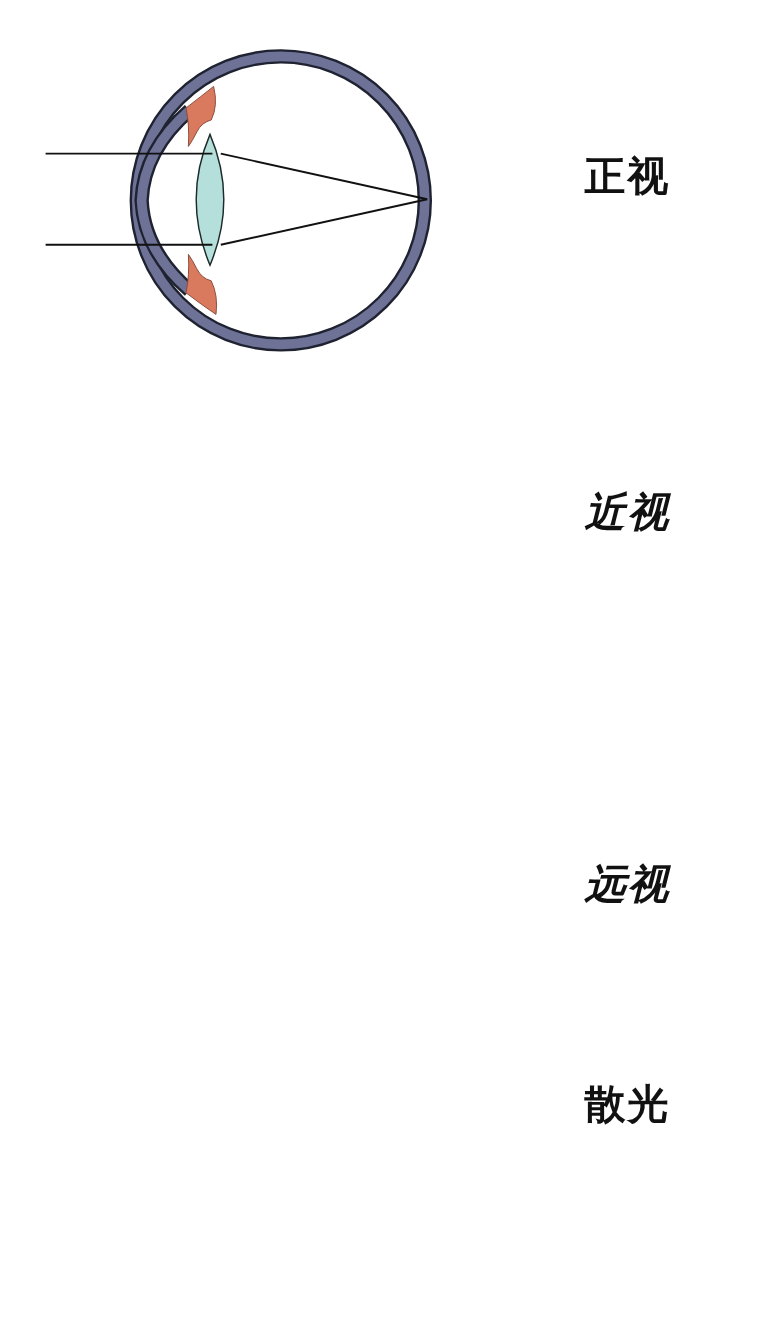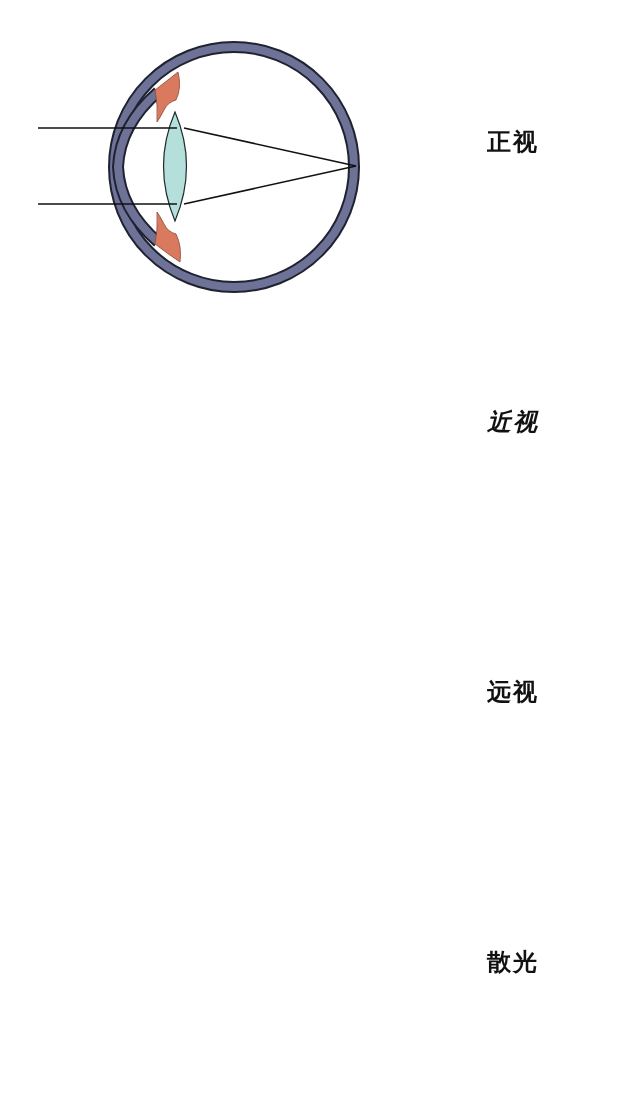--- a/index.html
+++ b/index.html
@@ -1,19 +1,19 @@
 <!DOCTYPE html>
 <html><head>
   <meta charset="utf-8">
   <style>
     html, body { margin: 0; padding: 0; background: #ffffff; }
     body { width: 641px; height: 1103px; position: relative; overflow: hidden;
            font-family: "DejaVu Sans", "Liberation Sans", sans-serif; }
     #canvas { position: absolute; left: 0; top: 0; }
-    .label { position: absolute; font-size: 24px; font-weight: bold; color: #111111;
+    .label { position: absolute; font-size: 34px; font-weight: bold; color: #111111;
              letter-spacing: 2px; line-height: 1; white-space: nowrap; }
   </style>
 </head>
 <body>
 
 
 
 <svg id="canvas" width="641" height="1103" viewBox="0 0 641 1103" xmlns="http://www.w3.org/2000/svg">
 
   <g>
@@ -100,17 +100,17 @@
     <g stroke="#c0392b" stroke-width="1.3" fill="none">
       <polyline points="28,957 180,957 345,969">
       <polyline points="50,982 180,982 345,969">
     </polyline></polyline></g>
   </path></path></ellipse></circle></g>
 
 
 
 <div class="label" style="left:487px; top:130px;">正视</div>
 <div class="label" style="left:487px; top:410px;font-style:italic;">近视</div>
-<div class="label" style="left:487px; top:680px;">远视</div>
-<div class="label" style="left:487px; top:950px;">散光</div>
+<div class="label" style="left:487px; top:720px;font-style:italic;">远视</div>
+<div class="label" style="left:487px; top:904px;">散光</div>
 
 
 
 
 </body></html>

